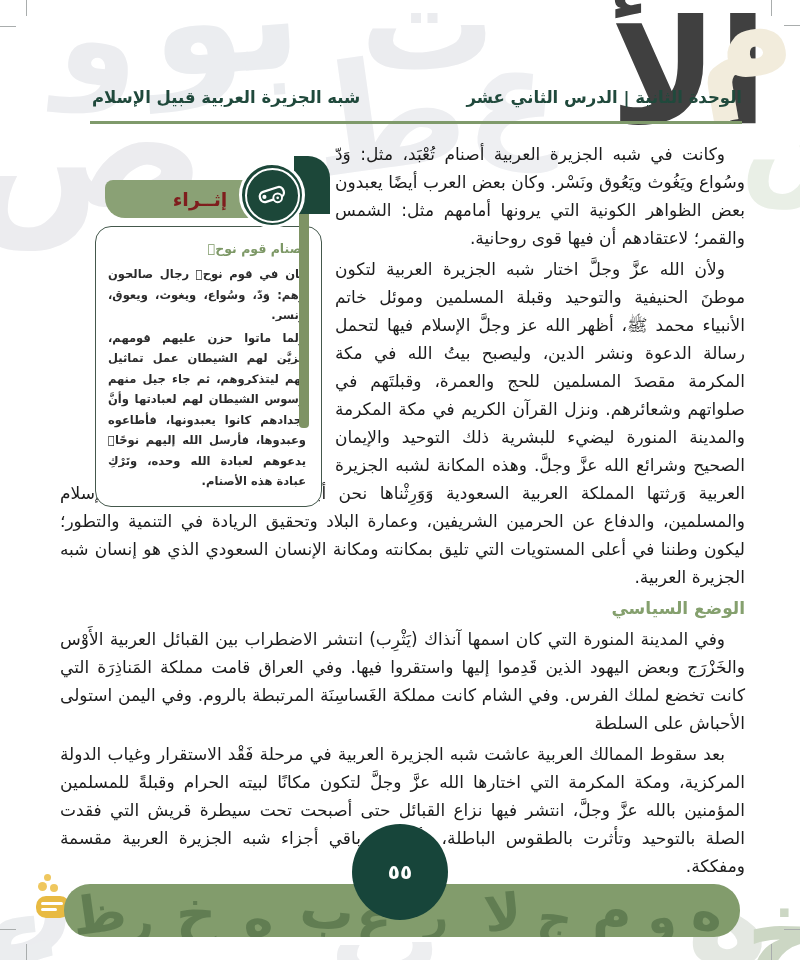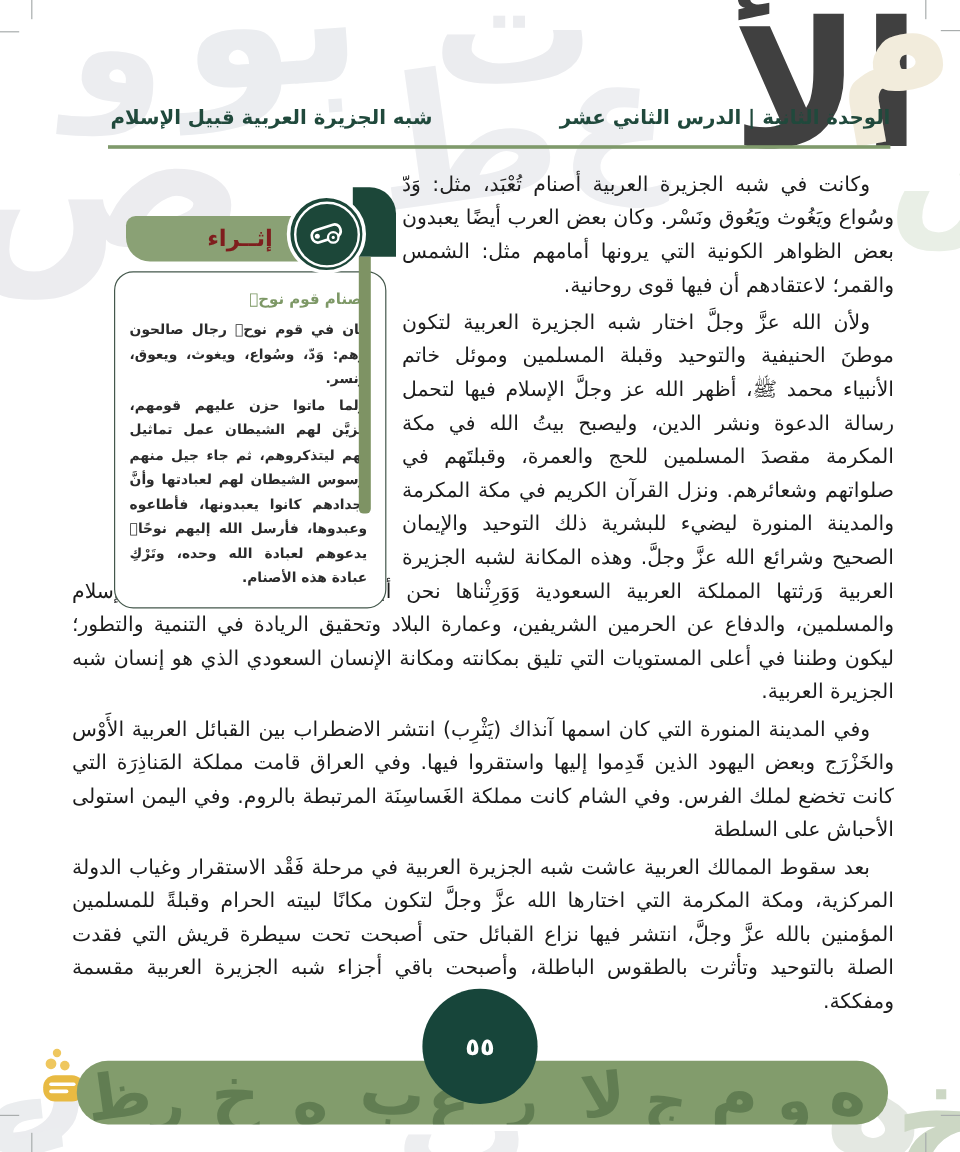--- a/index.html
+++ b/index.html
@@ -149,20 +149,21 @@
     <div id="enr-box">
       <p class="enr-title">أصنام قوم نوحؑ</p>
       <p class="enr-body">كان في قوم نوحؑ رجال صالحون وهم: وَدّ، وسُواع، ويغوث، ويعوق، ونسر.</p>
       <p class="enr-body">ولما ماتوا حزن عليهم قومهم، فزيَّن لهم الشيطان عمل تماثيل لهم ليتذكروهم، ثم جاء جيل منهم وسوس الشيطان لهم لعبادتها وأنَّ أجدادهم كانوا يعبدونها، فأطاعوه وعبدوها، فأرسل الله إليهم نوحًاؑ يدعوهم لعبادة الله وحده، وتَرْكِ عبادة هذه الأصنام.</p>
     </div>
   </div>
 
   <p>وكانت في شبه الجزيرة العربية أصنام تُعْبَد، مثل: وَدّ وسُواع ويَغُوث ويَعُوق ونَسْر. وكان بعض العرب أيضًا يعبدون بعض الظواهر الكونية التي يرونها أمامهم مثل: الشمس والقمر؛ لاعتقادهم أن فيها قوى روحانية.</p>
   <p>ولأن الله عزَّ وجلَّ اختار شبه الجزيرة العربية لتكون موطنَ الحنيفية والتوحيد وقبلة المسلمين وموئل خاتم الأنبياء محمد ﷺ، أظهر الله عز وجلَّ الإسلام فيها لتحمل رسالة الدعوة ونشر الدين، وليصبح بيتُ الله في مكة المكرمة مقصدَ المسلمين للحج والعمرة، وقبلتَهم في صلواتهم وشعائرهم. ونزل القرآن الكريم في مكة المكرمة والمدينة المنورة ليضيء للبشرية ذلك التوحيد والإيمان الصحيح وشرائع الله عزَّ وجلَّ. وهذه المكانة لشبه الجزيرة العربية وَرثتها المملكة العربية السعودية وَوَرِثْناها نحن أبناءَ الوطن؛ لنواصل خدمة الإسلام والمسلمين، والدفاع عن الحرمين الشريفين، وعمارة البلاد وتحقيق الريادة في التنمية والتطور؛ ليكون وطننا في أعلى المستويات التي تليق بمكانته ومكانة الإنسان السعودي الذي هو إنسان شبه الجزيرة العربية.</p>
 
+  <p class="section-heading">الوضع السياسي</p>
   <p>وفي المدينة المنورة التي كان اسمها آنذاك (يَثْرِب) انتشر الاضطراب بين القبائل العربية الأَوْس والخَزْرَج وبعض اليهود الذين قَدِموا إليها واستقروا فيها. وفي العراق قامت مملكة المَناذِرَة التي كانت تخضع لملك الفرس. وفي الشام كانت مملكة الغَساسِنَة المرتبطة بالروم. وفي اليمن استولى الأحباش على السلطة</p>
   <p>بعد سقوط الممالك العربية عاشت شبه الجزيرة العربية في مرحلة فَقْد الاستقرار وغياب الدولة المركزية، ومكة المكرمة التي اختارها الله عزَّ وجلَّ لتكون مكانًا لبيته الحرام وقبلةً للمسلمين المؤمنين بالله عزَّ وجلَّ، انتشر فيها نزاع القبائل حتى أصبحت تحت سيطرة قريش التي فقدت الصلة بالتوحيد وتأثرت بالطقوس الباطلة، وأصبحت باقي أجزاء شبه الجزيرة العربية مقسمة ومفككة.</p>
 </div>
 
 <div id="gold-ornament">
   <span class="gold-dot" style="left:14px;top:0;width:7px;height:7px;"></span>
   <span class="gold-dot" style="left:8px;top:8px;width:9px;height:9px;"></span>
   <span class="gold-dot" style="left:20px;top:10px;width:8px;height:8px;"></span>
   <span id="gold-blob"></span>
 </div>

